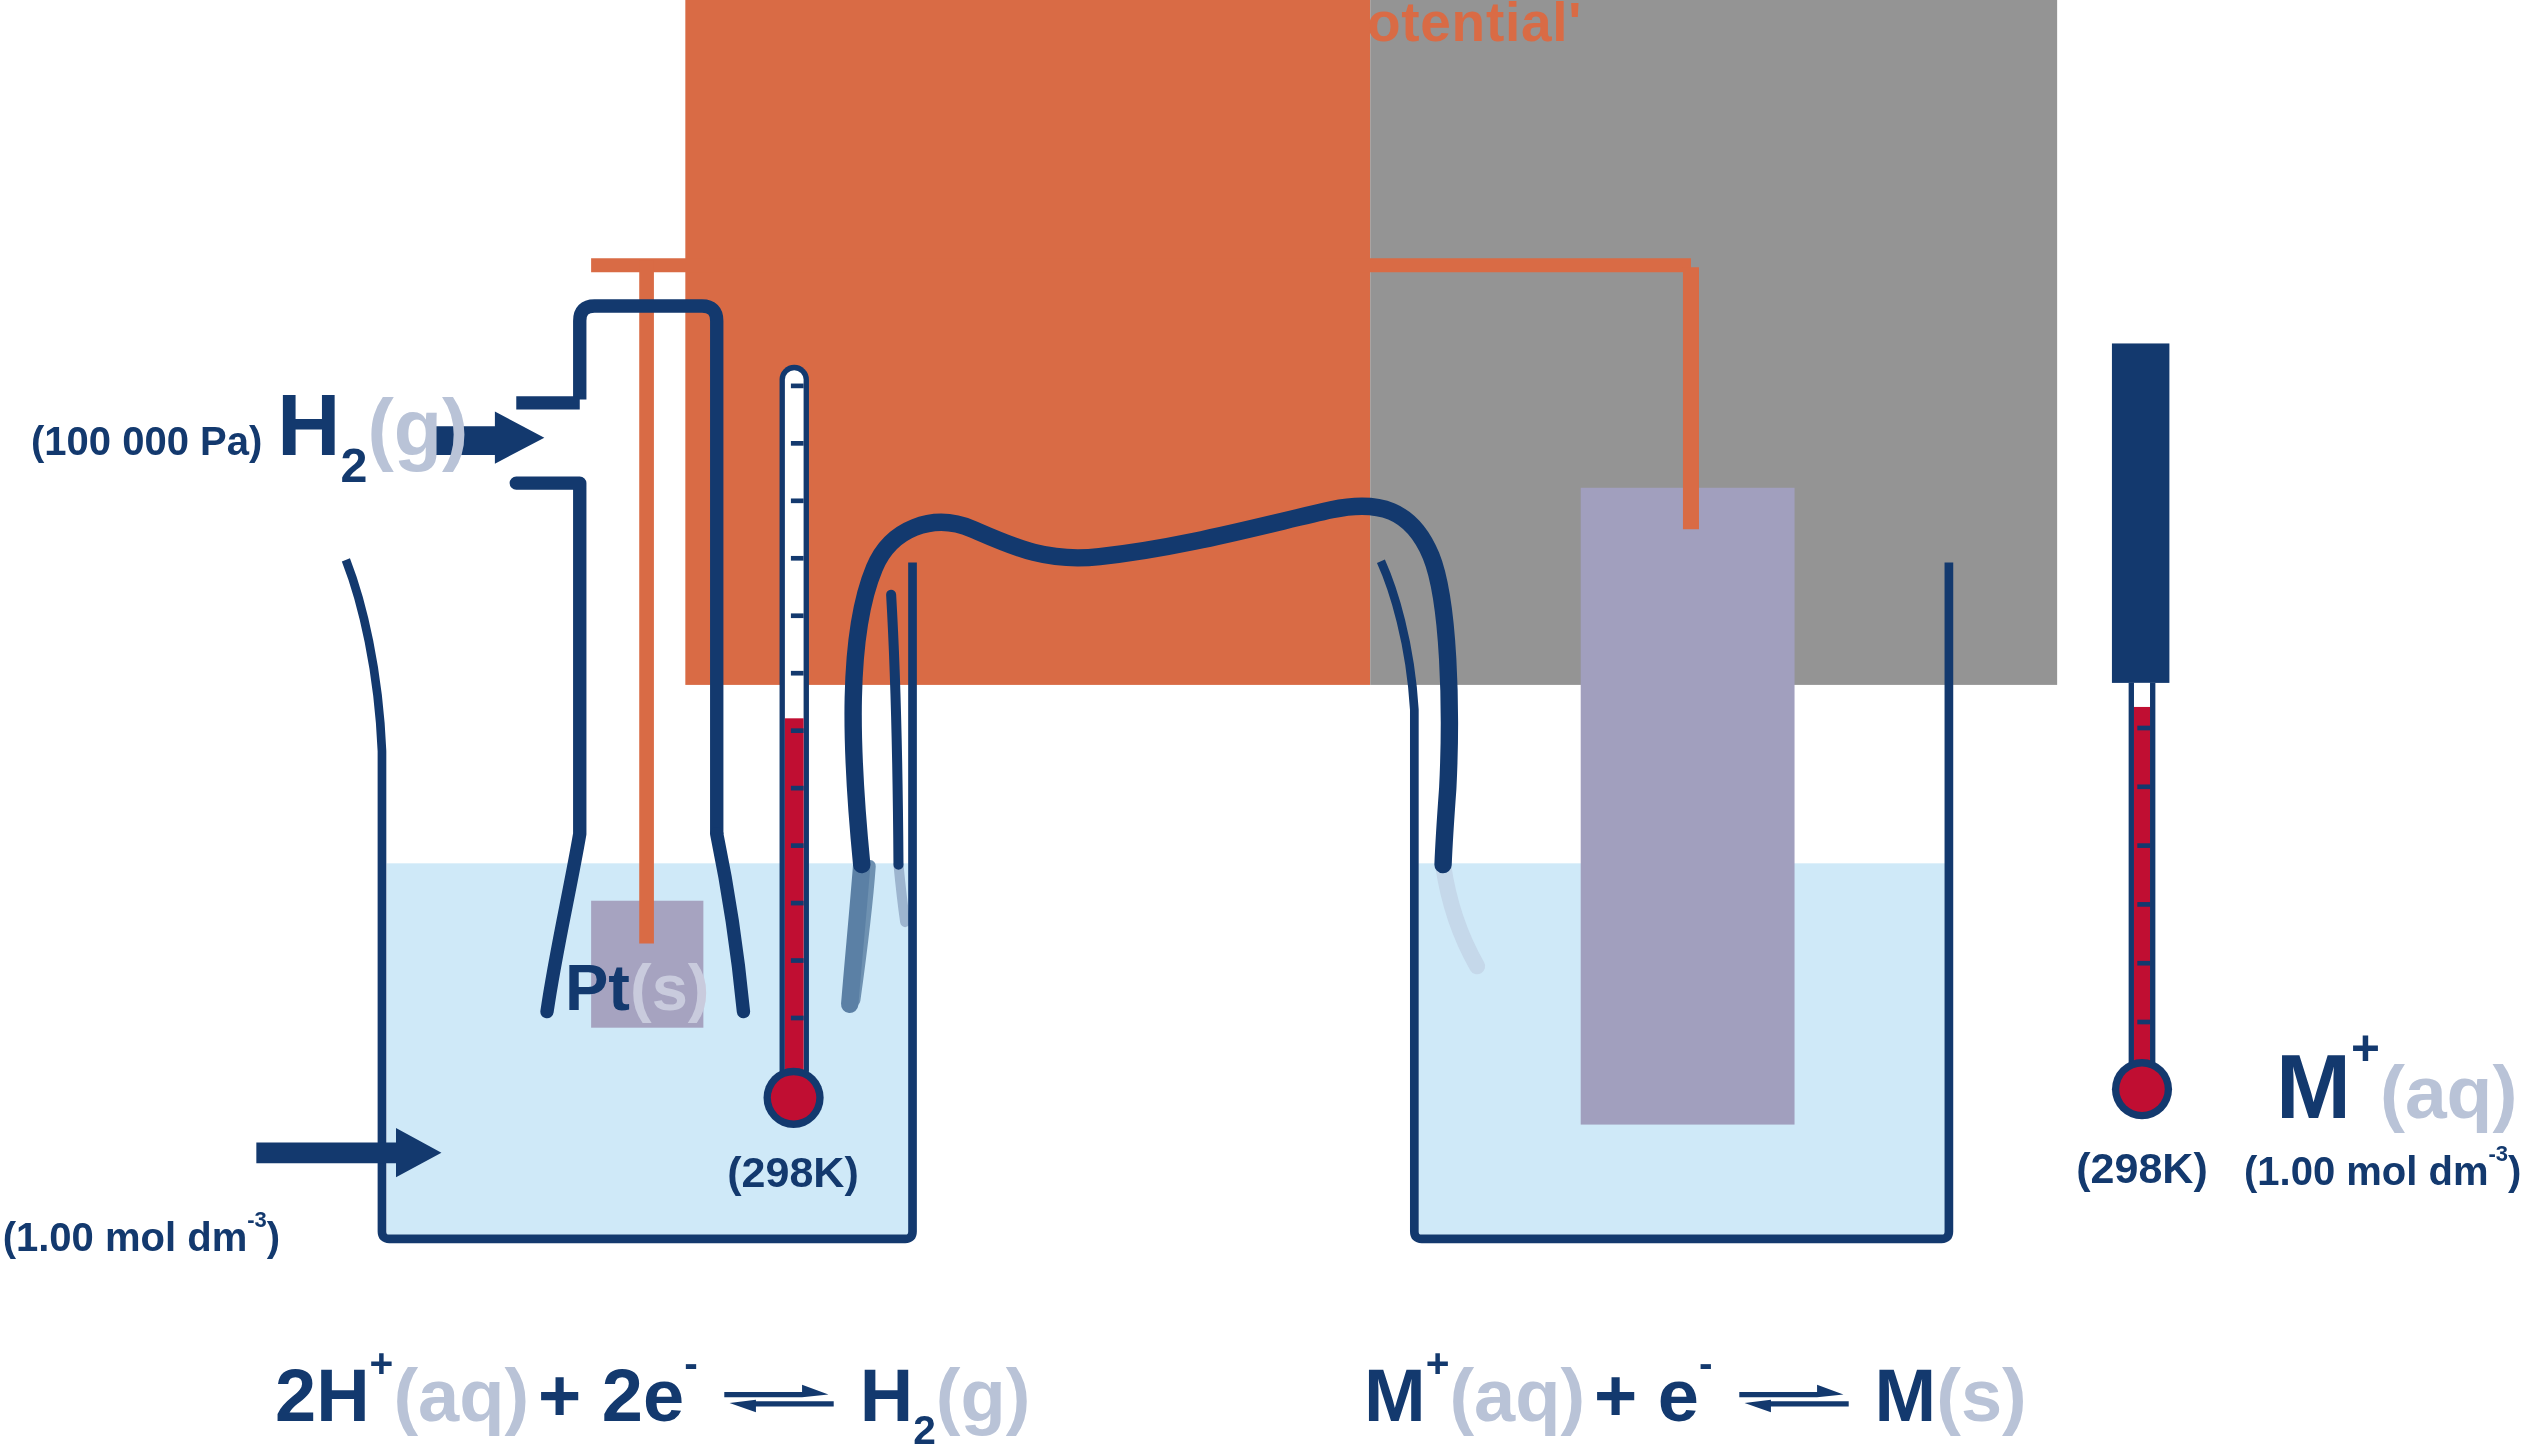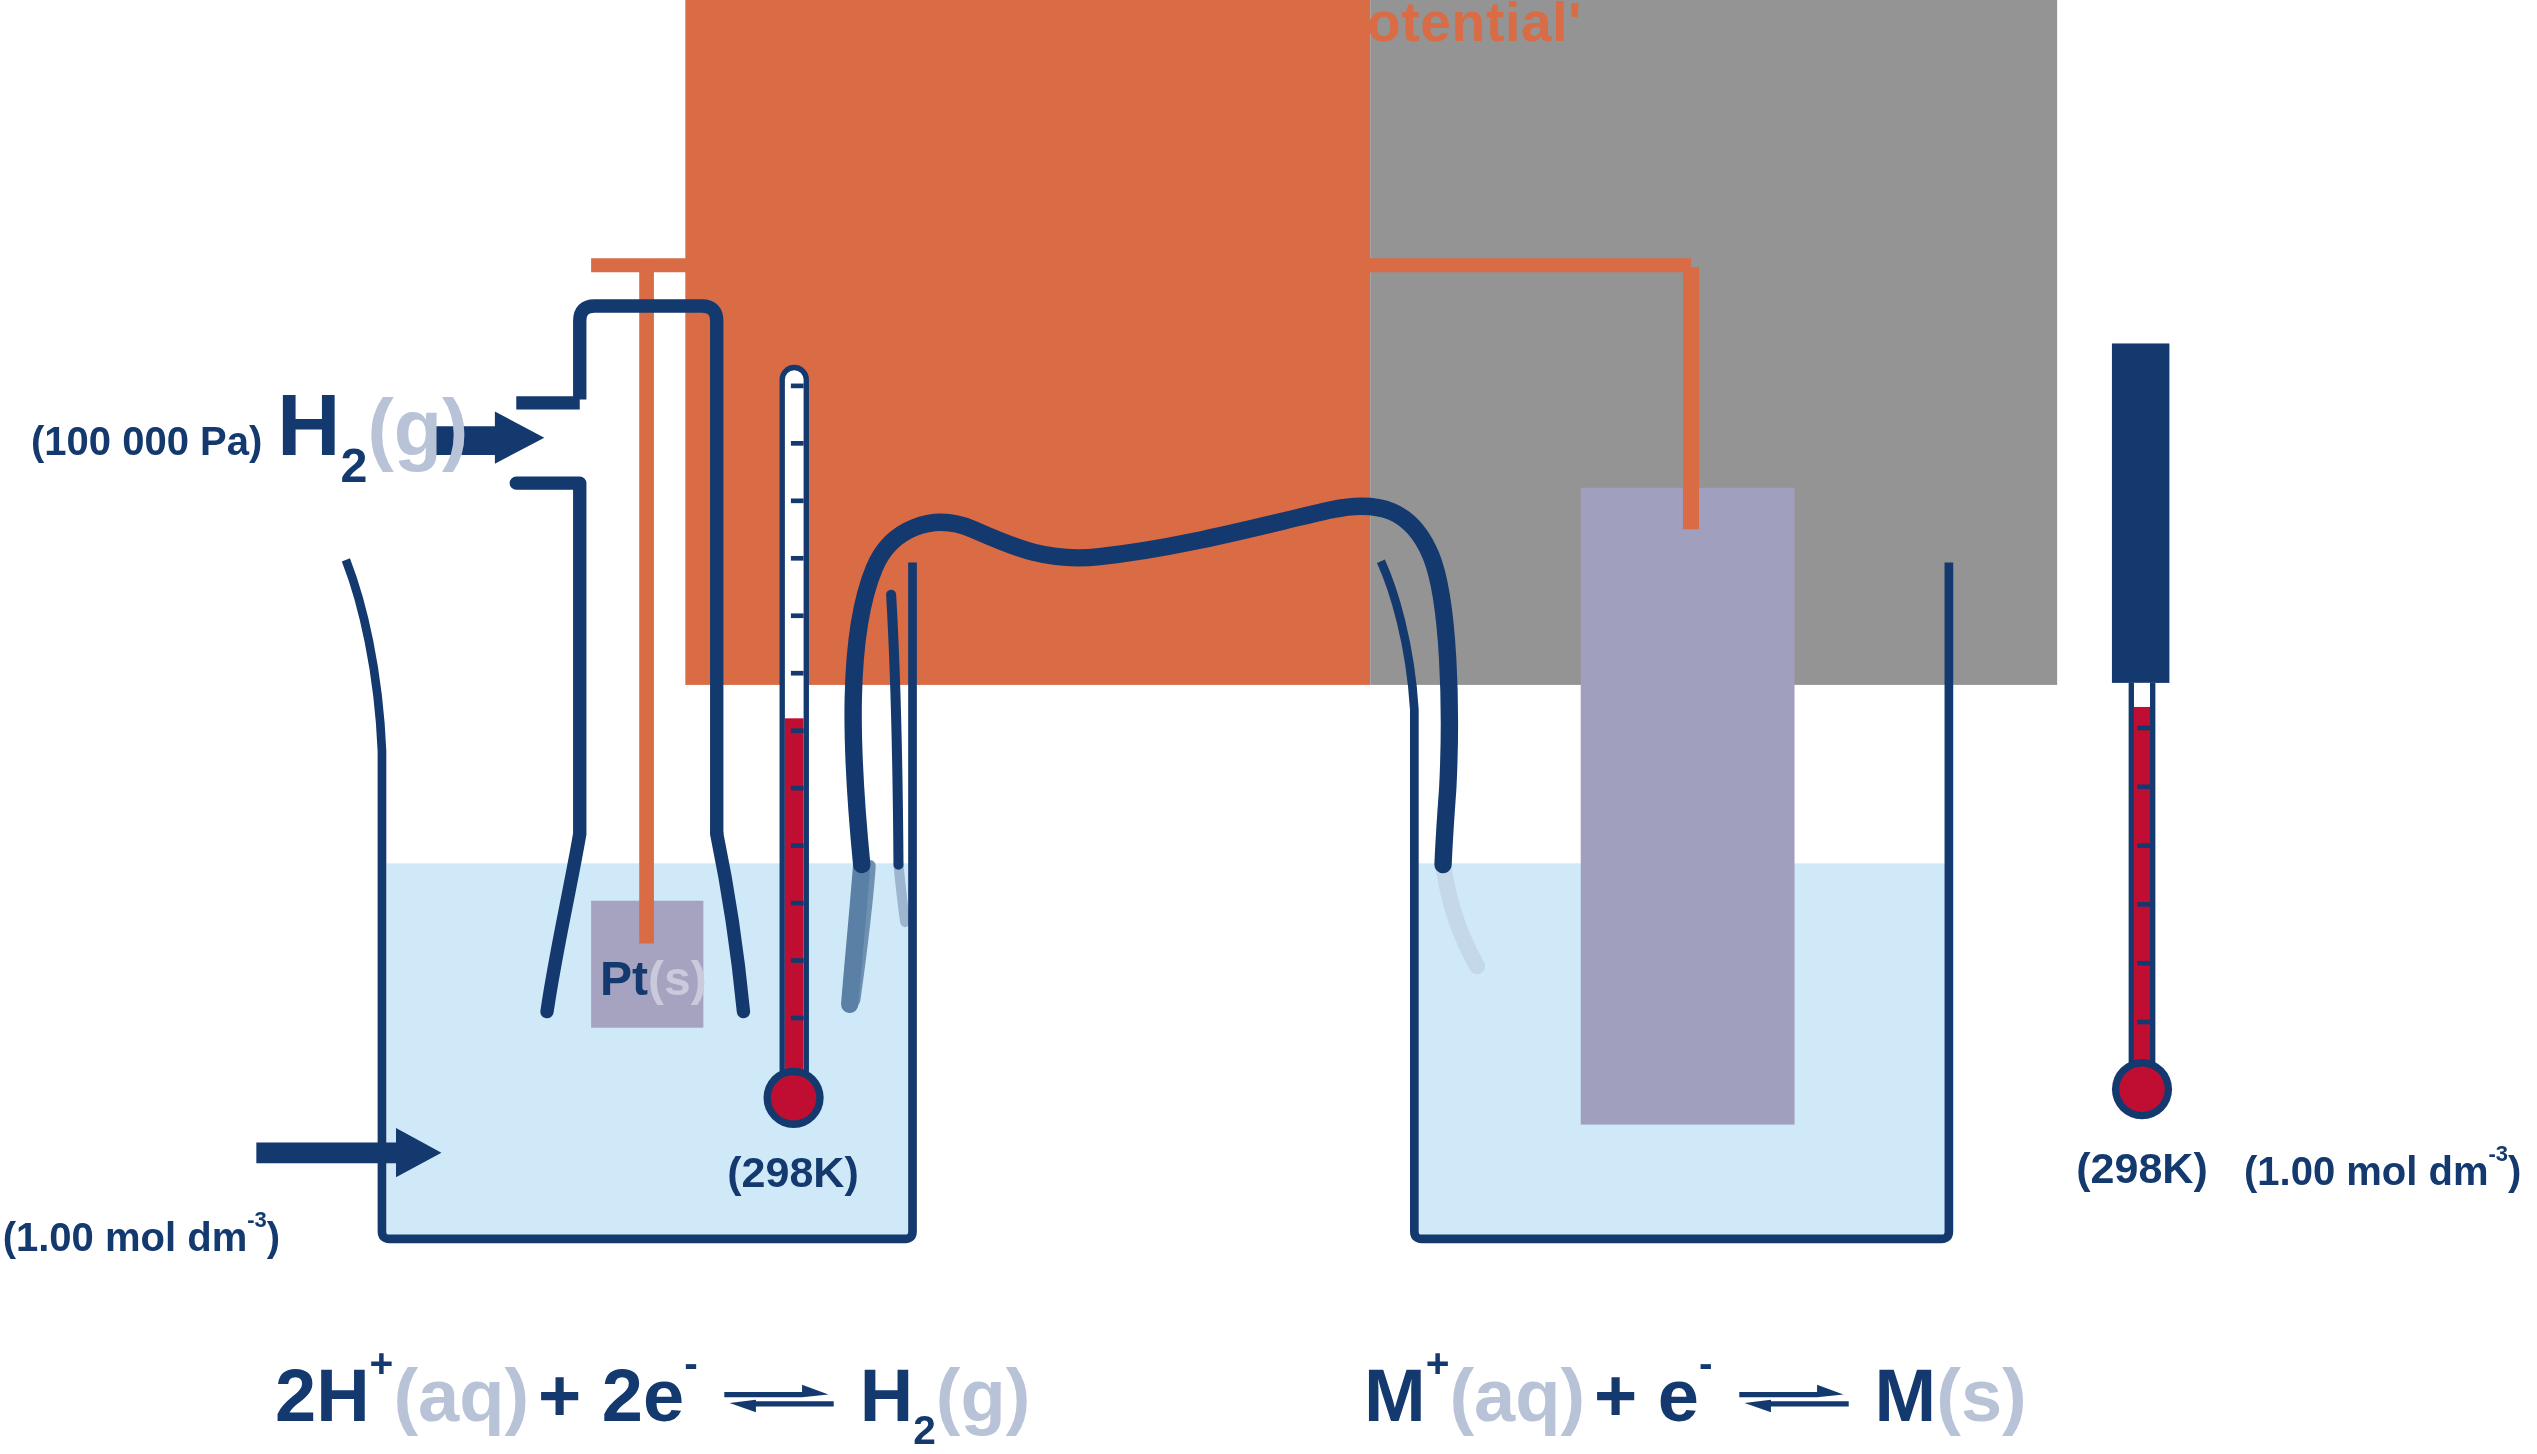--- a/index.html
+++ b/index.html
@@ -104,37 +104,40 @@
   </svg>
 
   <div class="lbl orange-text" style="left:1367px;top:-5.3px;font-size:55px;letter-spacing:0.7px;">
     <span>otential'</span>
   </div>
 
   <div class="lbl" style="left:31px;top:381px;font-size:88px;">
     <span style="font-size:40px;margin-right:14.7px;text-align:center;">(100 000 Pa)</span><span>H</span><sub class="sb">2</sub><span class="pale" style="font-size:79px;">(g)</span>
   </div>
 
-  <div class="lbl" style="left:600px;top:955px;font-size:48px;">
+  <div class="lbl" style="left:565px;top:955px;font-size:65px;">
     <span>Pt</span><span class="pale-on-metal">(s)</span>
   </div>
 
   <div class="lbl center" style="left:686px;top:1151px;width:214px;font-size:43px;">
     <span>(298K)</span>
   </div>
 
 
   <div class="lbl" style="left:2.7px;top:1217px;font-size:40px;">
     <span>(1.00 mol dm</span><sup class="sp">-3</sup><span>)</span>
   </div>
 
   <div class="lbl center" style="left:2035px;top:1147px;width:214px;font-size:43px;">
     <span>(298K)</span>
   </div>
 
+  <div class="lbl" style="left:2276px;top:1042px;font-size:90px;">
+    <span>M</span><sup class="sp">+</sup><span class="pale" style="font-size:75px;">(aq)</span>
+  </div>
 
   <div class="lbl" style="left:2244px;top:1151px;font-size:40px;">
     <span>(1.00 mol dm</span><sup class="sp">-3</sup><span>)</span>
   </div>
 
   <div class="lbl eq" style="left:275px;top:1359px;">
     <span>2H</span><sup class="sp">+</sup><span class="pale">(aq)</span><span class="gap">+ 2e</span><sup class="sp">-</sup><svg class="harpoon" width="114" height="29" viewBox="0 0 170 44">
         <path d="M2 12 H120 L120 1 L160 16 L120 20 H2 Z" fill="#13396e"></path>
         <path d="M168 26 L50 26 L50 24 L10 29 L50 43 L50 34 L168 34 Z" fill="#13396e"></path>
       </svg><span>H</span><sub class="sb">2</sub><span class="pale">(g)</span>

